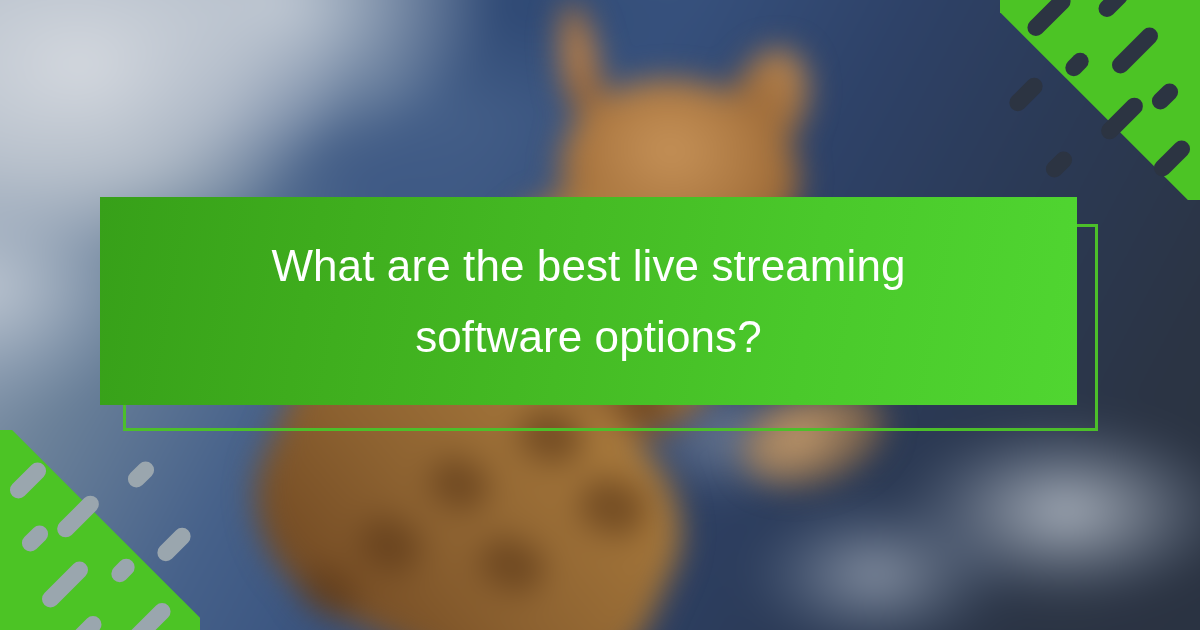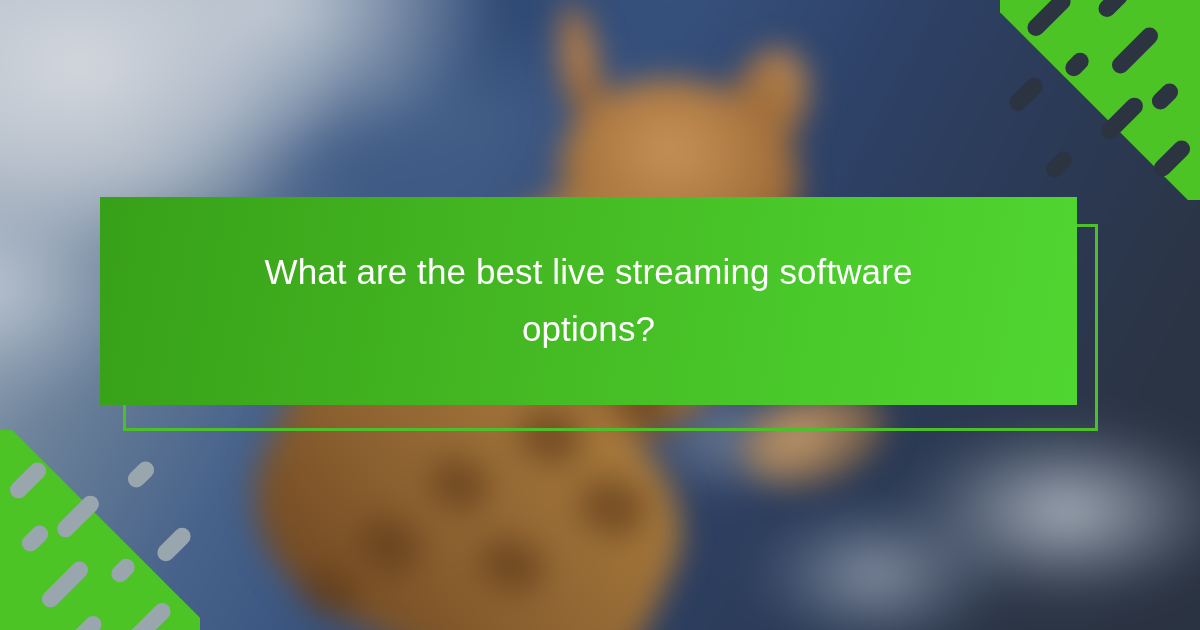--- a/index.html
+++ b/index.html
@@ -165,21 +165,21 @@
       #4ac92b 72%,
       #50d631 100%);
     display:flex;
     align-items:center;
     justify-content:center;
   }
   .headline {
     width:760px;
     text-align:center;
     color:#ffffff;
-    font-size:35px;
+    font-size:44px;
     font-weight:400;
     line-height:1.62;
     letter-spacing:0.1px;
     font-family:"Liberation Sans", sans-serif;
   }
 </style>
 </head>
 <body>
 
 <div id="stage">

